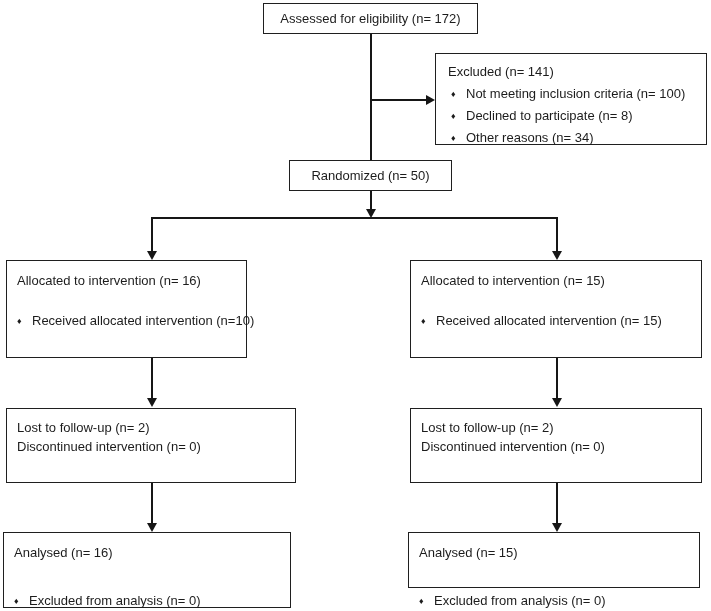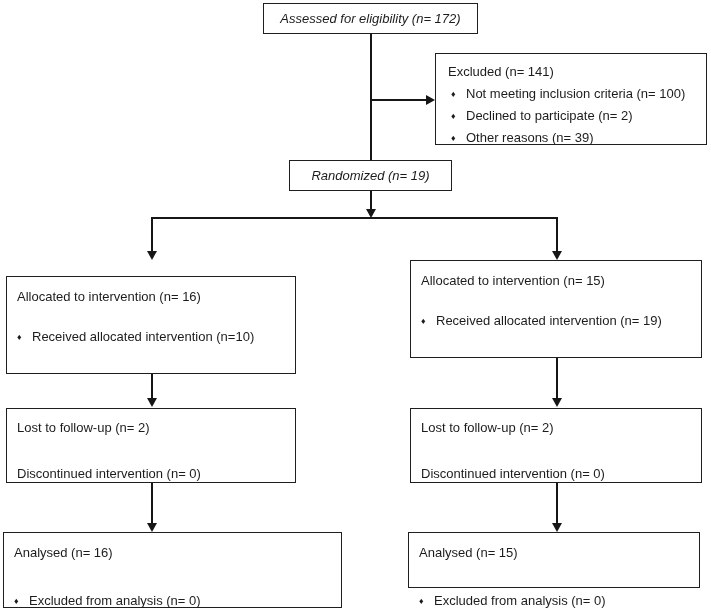--- a/index.html
+++ b/index.html
@@ -21,39 +21,38 @@
     position: absolute;
     background: #ffffff;
     border: 1.5px solid #1f1f1f;
     box-sizing: border-box;
   }
   .cbox {
     display: flex;
     align-items: center;
     justify-content: center;
     text-align: center;
-    font-style: italic;
   }
   
   .b-assessed  { left: 263px; top: 3px;   width: 215px; height: 31px; }
   .b-excluded  { left: 435px; top: 53px;  width: 272px; height: 92px; padding: 10px 6px 0 12px; }
   .b-random    { left: 289px; top: 160px; width: 163px; height: 31px; }
-  .b-alloc-l   { left: 6px;   top: 276px; width: 290px; height: 98px; padding: 12px 6px 0 10px; }
+  .b-alloc-l   { left: 6px;   top: 260px; width: 241px; height: 98px; padding: 12px 6px 0 10px; }
   .b-alloc-r   { left: 410px; top: 260px; width: 292px; height: 98px; padding: 12px 6px 0 10px; }
   .b-follow-l  { left: 6px;   top: 408px; width: 290px; height: 75px; padding: 11px 6px 0 10px; }
   .b-follow-r  { left: 410px; top: 408px; width: 292px; height: 75px; padding: 11px 6px 0 10px; }
-  .b-ana-l     { left: 3px;   top: 532px; width: 339px; height: 76px; padding: 12px 6px 8px 10px; }
+  .b-ana-l     { left: 3px;   top: 532px; width: 288px; height: 76px; padding: 12px 6px 8px 10px; }
   .b-ana-r     { left: 408px; top: 532px; width: 292px; height: 56px; padding: 12px 6px 0 10px; }
 
   .title { line-height: 16px; }
   .ex-items { margin-top: 3px; }
   .brow { line-height: 22px; white-space: nowrap; }
   .brow-gap      { margin-top: 21px; }  
   .brow-gap-ana  { margin-top: 29px; }  
-  .line2-gap     { margin-top: 30px; }  
+  .line2-gap     { margin-top: 3px; }  
   .dm {
     display: inline-block;
     width: 15px;
     font-size: 9px;
     vertical-align: 1px;
     color: #1c1c1c;
   }
   .ex-items .dm { padding-left: 3px; }
 
   
@@ -128,43 +127,43 @@
     <span>Assessed for eligibility (n= 172)</span>
   </div>
 
   <div class="box b-excluded">
     <div class="title">Excluded (n= 141)</div>
     <div class="ex-items">
       <div class="brow">
         <span class="dm">♦</span><span>Not meeting inclusion criteria (n= 100)</span>
       </div>
       <div class="brow">
-        <span class="dm">♦</span><span>Declined to participate (n= 2)</span>
+        <span class="dm">♦</span><span>Declined to participate (n= 8)</span>
       </div>
       <div class="brow">
-        <span class="dm">♦</span><span>Other reasons (n= 39)</span>
+        <span class="dm">♦</span><span>Other reasons (n= 34)</span>
       </div>
     </div>
   </div>
 
   <div class="box cbox b-random">
-    <span>Randomized (n= 19)</span>
+    <span>Randomized (n= 50)</span>
   </div>
 
   <div class="box b-alloc-l">
     <div class="title">Allocated to intervention (n= 16)</div>
     <div class="brow brow-gap">
       <span class="dm">♦</span><span>Received allocated intervention (n=10)</span>
     </div>
   </div>
 
   <div class="box b-alloc-r">
     <div class="title">Allocated to intervention (n= 15)</div>
     <div class="brow brow-gap">
-      <span class="dm">♦</span><span>Received allocated intervention (n= 19)</span>
+      <span class="dm">♦</span><span>Received allocated intervention (n= 15)</span>
     </div>
   </div>
 
   <div class="box b-follow-l">
     <div class="title">Lost to follow-up (n= 2)</div>
     <div class="title line2-gap">Discontinued intervention (n= 0)</div>
   </div>
 
   <div class="box b-follow-r">
     <div class="title">Lost to follow-up (n= 2)</div>

